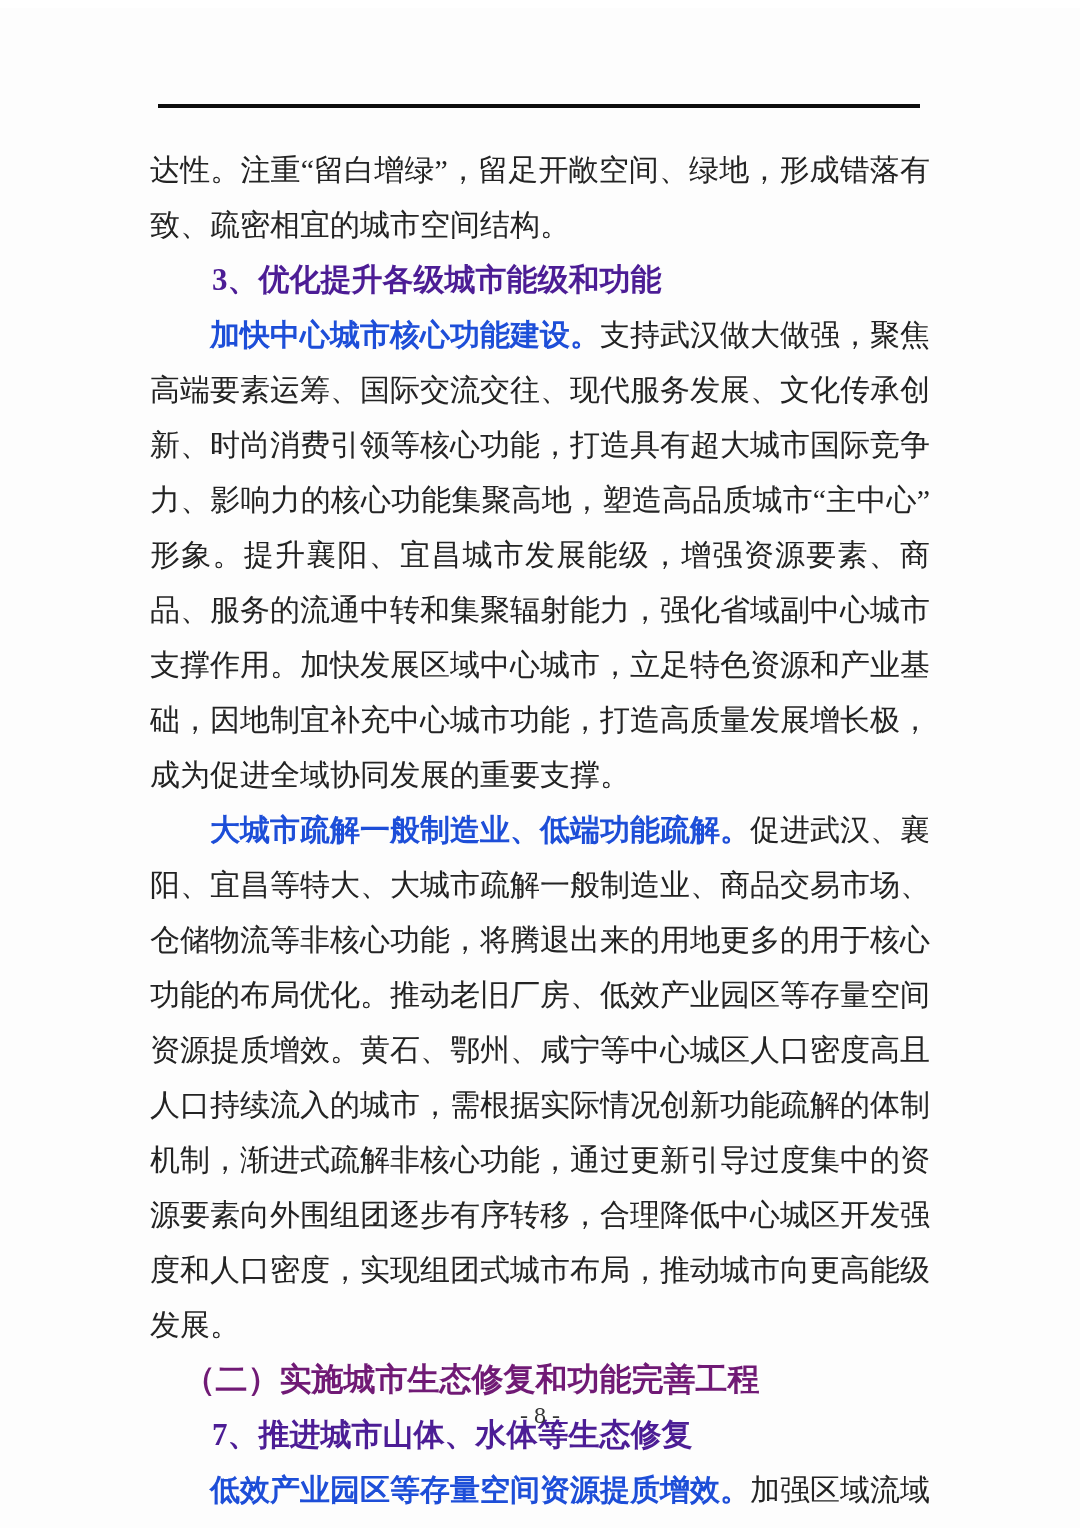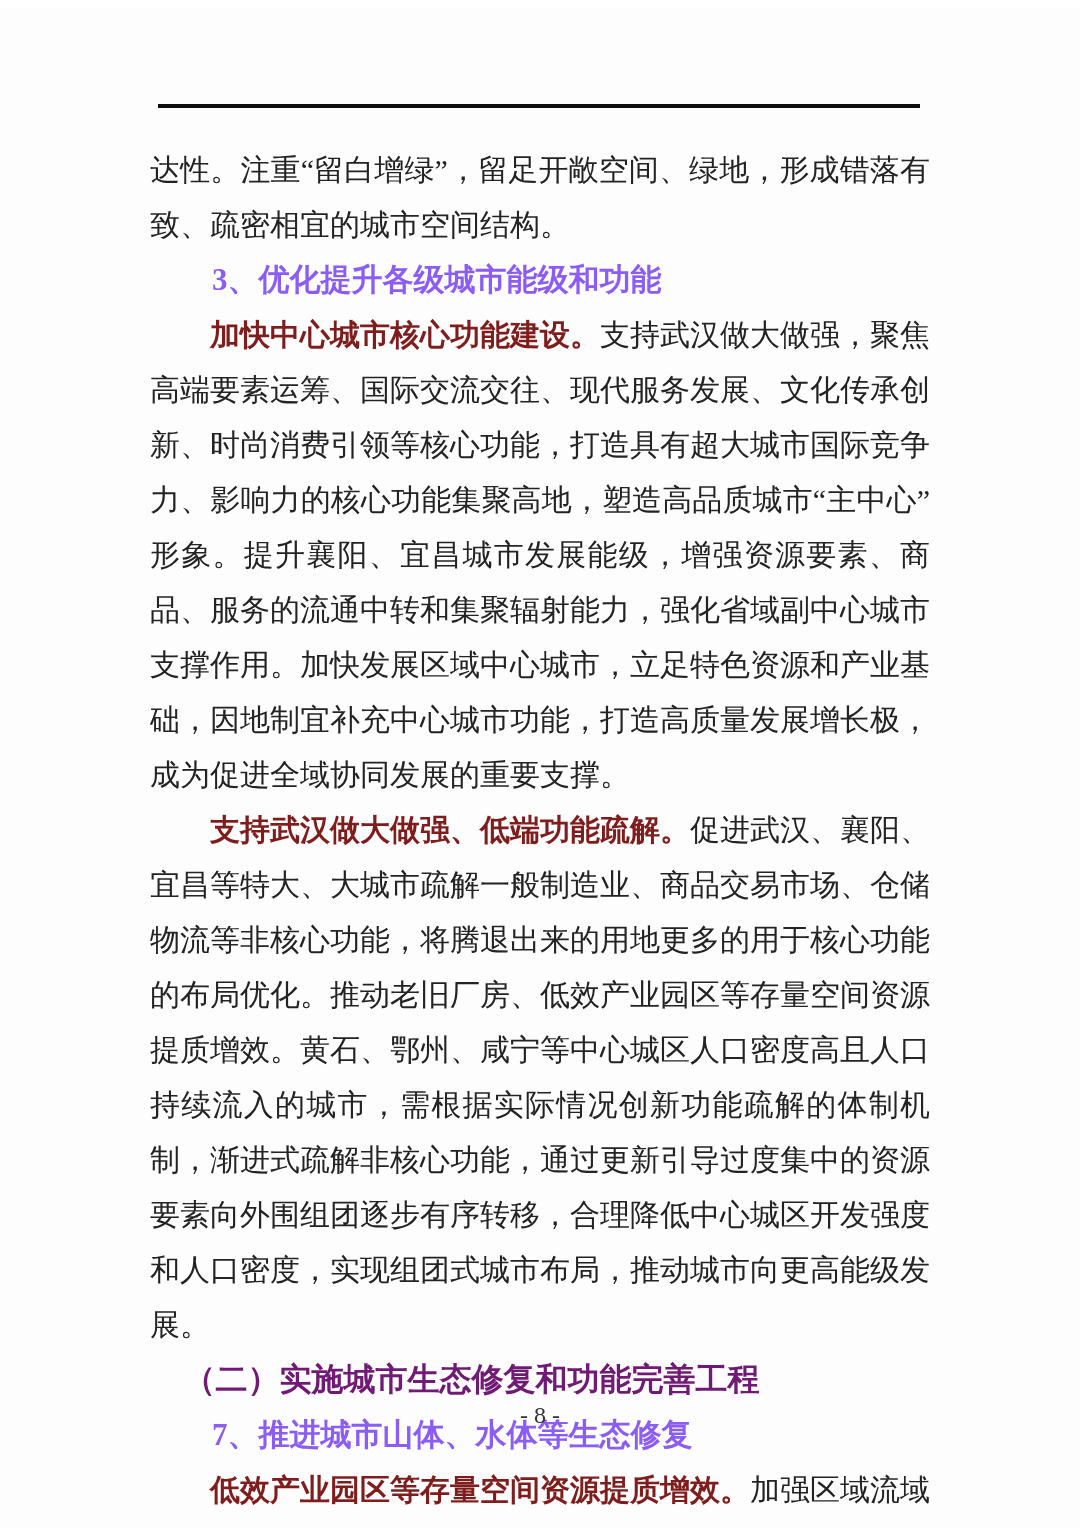--- a/index.html
+++ b/index.html
@@ -27,28 +27,28 @@
     left: 150px;
     top: 134px;
     width: 780px;
     font-size: 30px;
     line-height: 55px;
     text-align: justify;
     text-justify: inter-ideograph;
   }
   .content p { margin: 0; text-indent: 2em; }
   .content p.no-indent { text-indent: 0; }
-  .lead { font-weight: bold; color: #7f1d1d; }
+  .lead { font-weight: bold; color: #1d4ed8; }
   .heading-item {
     margin: 0;
     font-weight: bold;
     font-size: 31px;
     line-height: 55px;
     text-indent: 2em;
-    color: #8b5cf6;
+    color: #4c1d95;
     text-align: left;
   }
   .heading-section {
     margin: 0;
     font-weight: bold;
     font-size: 32px;
     line-height: 55px;
     text-indent: 1.05em;
     color: #701a75;
     text-align: left;
@@ -72,21 +72,21 @@
   <div class="header-rule"></div>
 
   <div class="content">
 
     <p class="no-indent">达性。注重“留白增绿”，留足开敞空间、绿地，形成错落有致、疏密相宜的城市空间结构。</p>
 
     <h3 class="heading-item">3、优化提升各级城市能级和功能</h3>
 
     <p><span class="lead">加快中心城市核心功能建设。</span><span>支持武汉做大做强，聚焦高端要素运筹、国际交流交往、现代服务发展、文化传承创新、时尚消费引领等核心功能，打造具有超大城市国际竞争力、影响力的核心功能集聚高地，塑造高品质城市“主中心”形象。提升襄阳、宜昌城市发展能级，增强资源要素、商品、服务的流通中转和集聚辐射能力，强化省域副中心城市支撑作用。加快发展区域中心城市，立足特色资源和产业基础，因地制宜补充中心城市功能，打造高质量发展增长极，成为促进全域协同发展的重要支撑。</span></p>
 
-    <p><span class="lead">支持武汉做大做强、低端功能疏解。</span><span>促进武汉、襄阳、宜昌等特大、大城市疏解一般制造业、商品交易市场、仓储物流等非核心功能，将腾退出来的用地更多的用于核心功能的布局优化。推动老旧厂房、低效产业园区等存量空间资源提质增效。黄石、鄂州、咸宁等中心城区人口密度高且人口持续流入的城市，需根据实际情况创新功能疏解的体制机制，渐进式疏解非核心功能，通过更新引导过度集中的资源要素向外围组团逐步有序转移，合理降低中心城区开发强度和人口密度，实现组团式城市布局，推动城市向更高能级发展。</span></p>
+    <p><span class="lead">大城市疏解一般制造业、低端功能疏解。</span><span>促进武汉、襄阳、宜昌等特大、大城市疏解一般制造业、商品交易市场、仓储物流等非核心功能，将腾退出来的用地更多的用于核心功能的布局优化。推动老旧厂房、低效产业园区等存量空间资源提质增效。黄石、鄂州、咸宁等中心城区人口密度高且人口持续流入的城市，需根据实际情况创新功能疏解的体制机制，渐进式疏解非核心功能，通过更新引导过度集中的资源要素向外围组团逐步有序转移，合理降低中心城区开发强度和人口密度，实现组团式城市布局，推动城市向更高能级发展。</span></p>
 
     <h2 class="heading-section">（二）实施城市生态修复和功能完善工程</h2>
 
     <h3 class="heading-item">7、推进城市山体、水体等生态修复</h3>
 
     <p><span class="lead">低效产业园区等存量空间资源提质增效。</span><span>加强区域流域生态</span></p>
 
   </div>
 
   <div class="page-footer">- 8 -</div>

